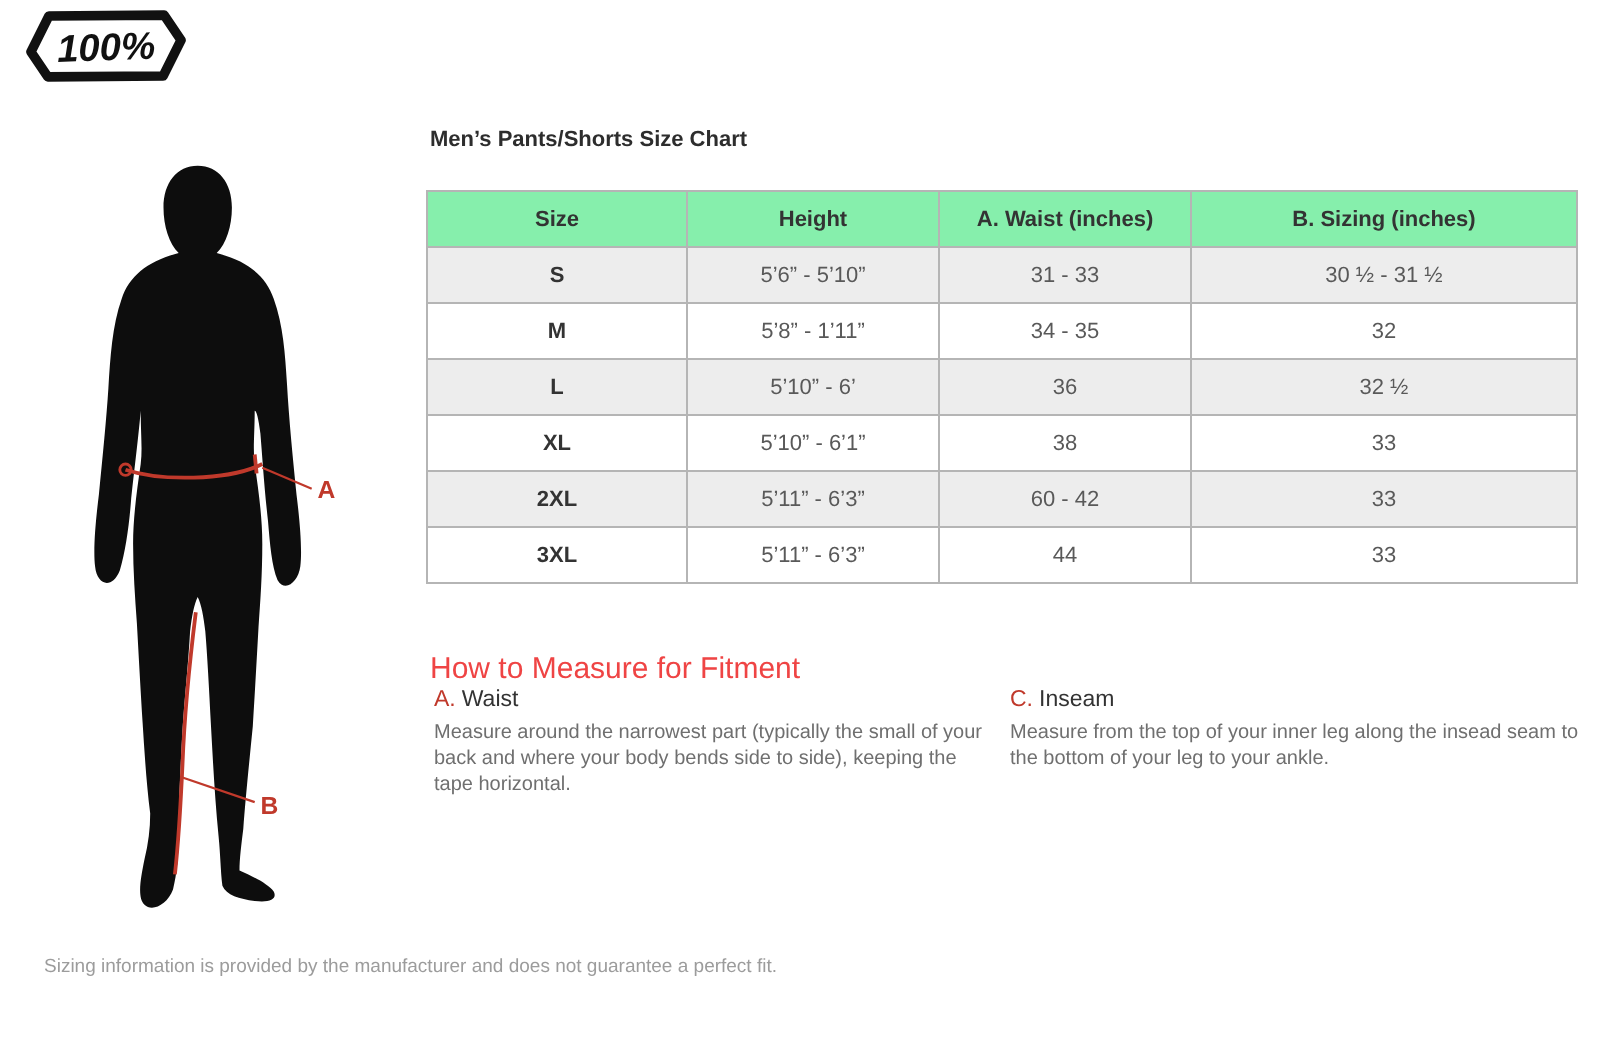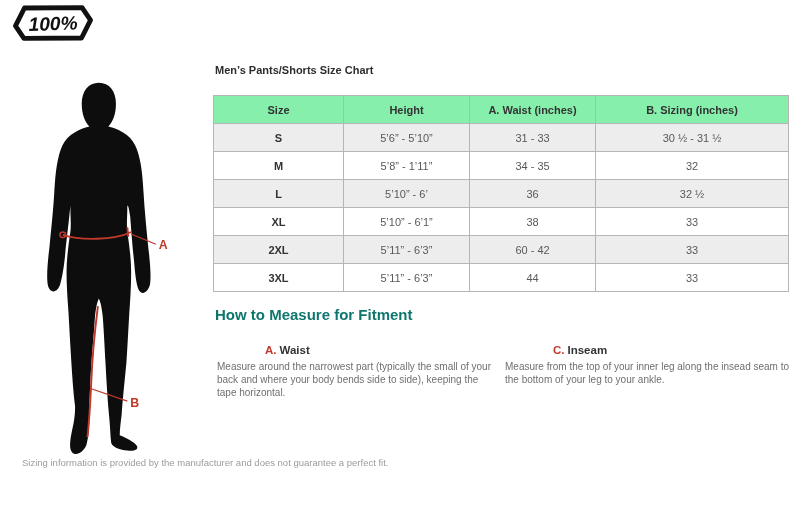--- a/index.html
+++ b/index.html
@@ -28,33 +28,33 @@
   table.size-table th, table.size-table td {
     border:1px solid #b5b5b5; height:28px; text-align:center;
     font-size:11px; color:#595959; padding:0 4px;
   }
   table.size-table th { background:#86efac; font-weight:bold; color:#333; }
   table.size-table td.size-cell { font-weight:bold; color:#333; }
   table.size-table tr.row-alt td { background:#ededed; }
 
   
   .measure-heading {
-    position:absolute; left:215px; top:306px;
-    font-size:15px; font-weight:bold; color:#0f766e;
+    position:absolute; left:215px; top:326px;
+    font-size:15px; font-weight:normal; color:#ef4444;
   }
   .measure-item { position:absolute; top:344px; }
   .measure-item.col-a { left:217px; width:280px; }
   .measure-item.col-c { left:505px; width:285px; }
-  .measure-item h3 { font-size:11.5px; font-weight:bold; color:#333; margin-bottom:4px;margin-left:48px; }
+  .measure-item h3 { font-size:11.5px; font-weight:normal; color:#333; margin-bottom:4px; }
   .measure-item h3 .letter { color:#c0392b; margin-right:3px; }
   .measure-item p { font-size:10px; line-height:13px; color:#6f6f6f; }
 
   
   .footnote {
-    position:absolute; left:22px; top:456px;
+    position:absolute; left:22px; top:477px;
     font-size:9.5px; line-height:13px; color:#9c9c9c;
   }
 </style>
 </head>
 <body>
 
 <div class="page">
 
   <div class="logo">
     <svg viewBox="0 0 100 46" width="80" height="38">

